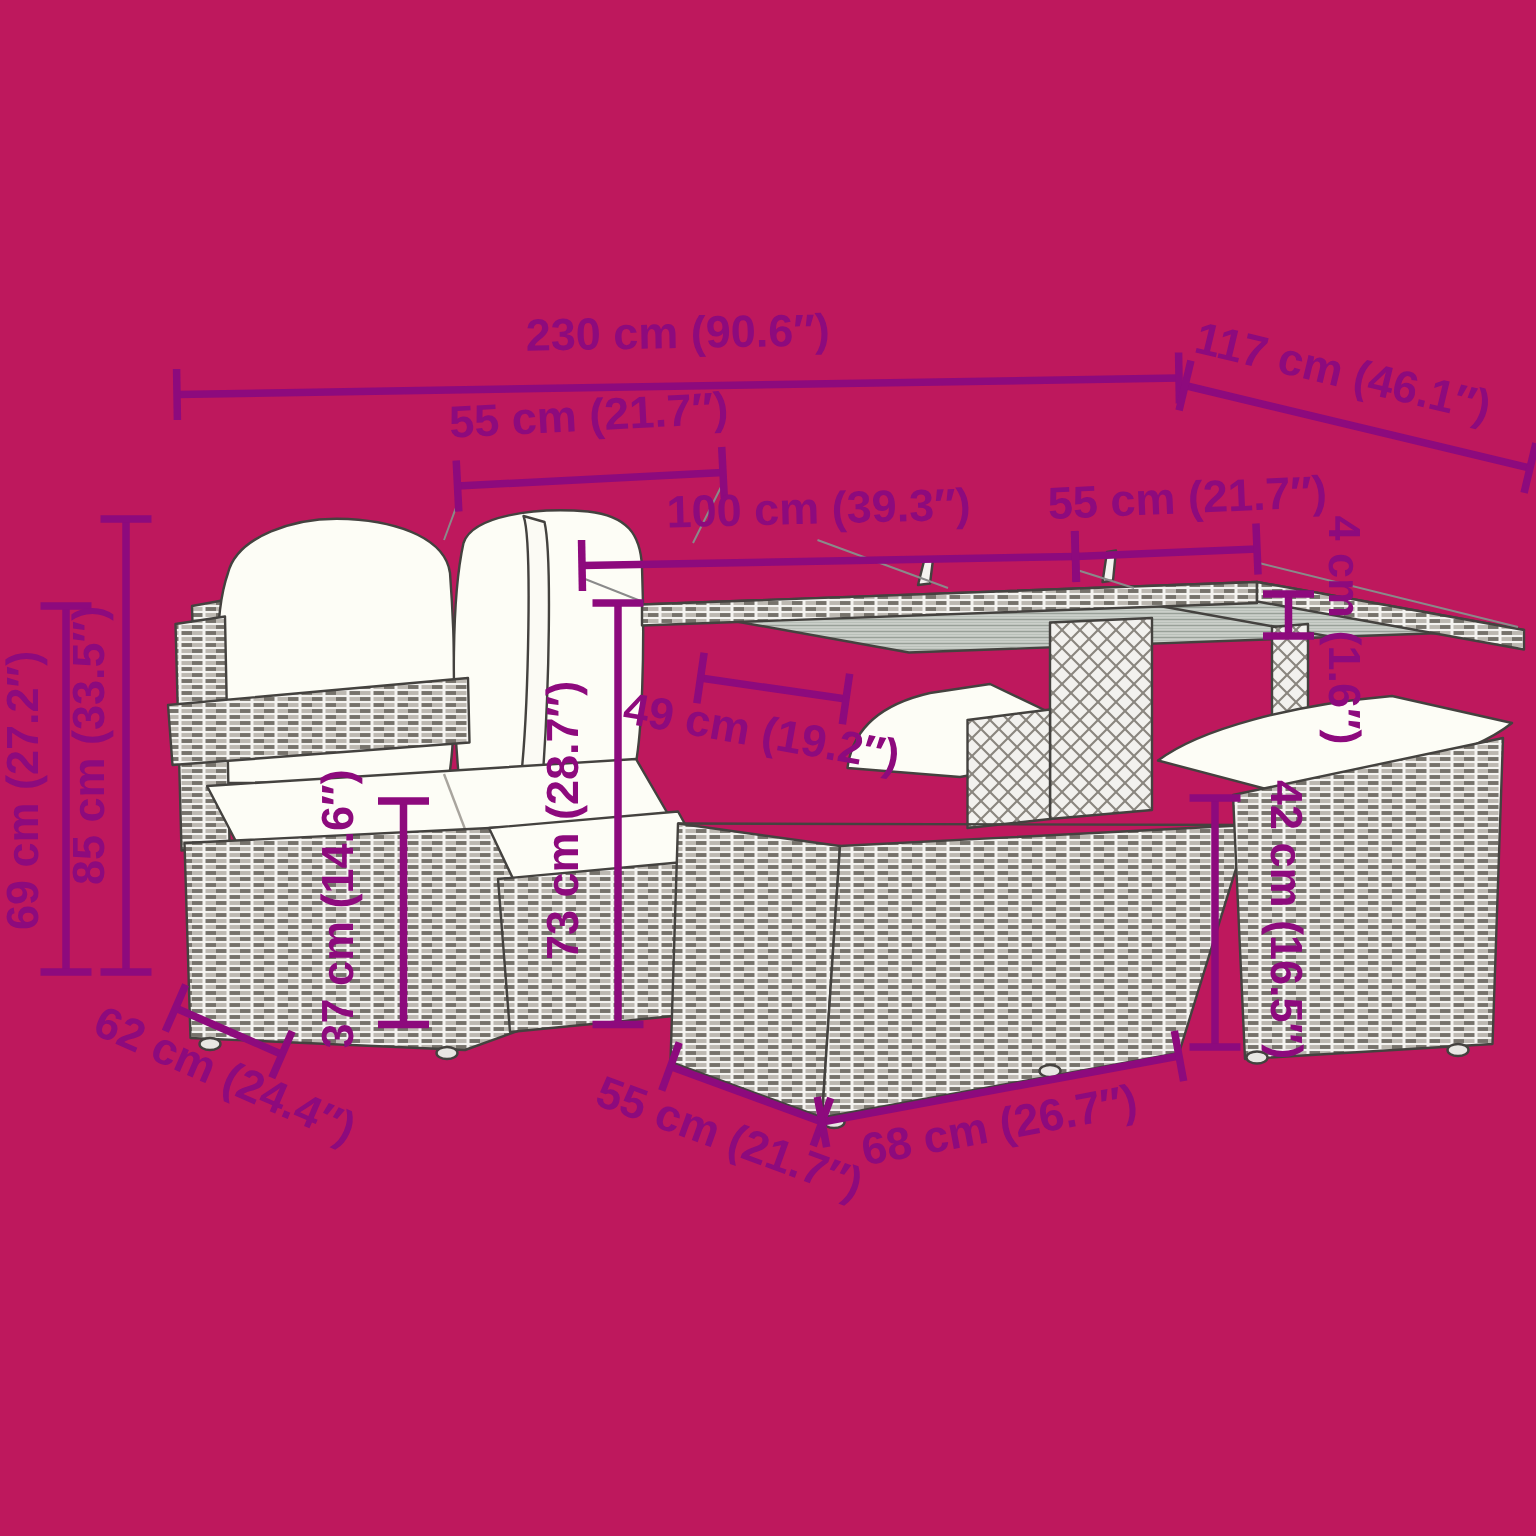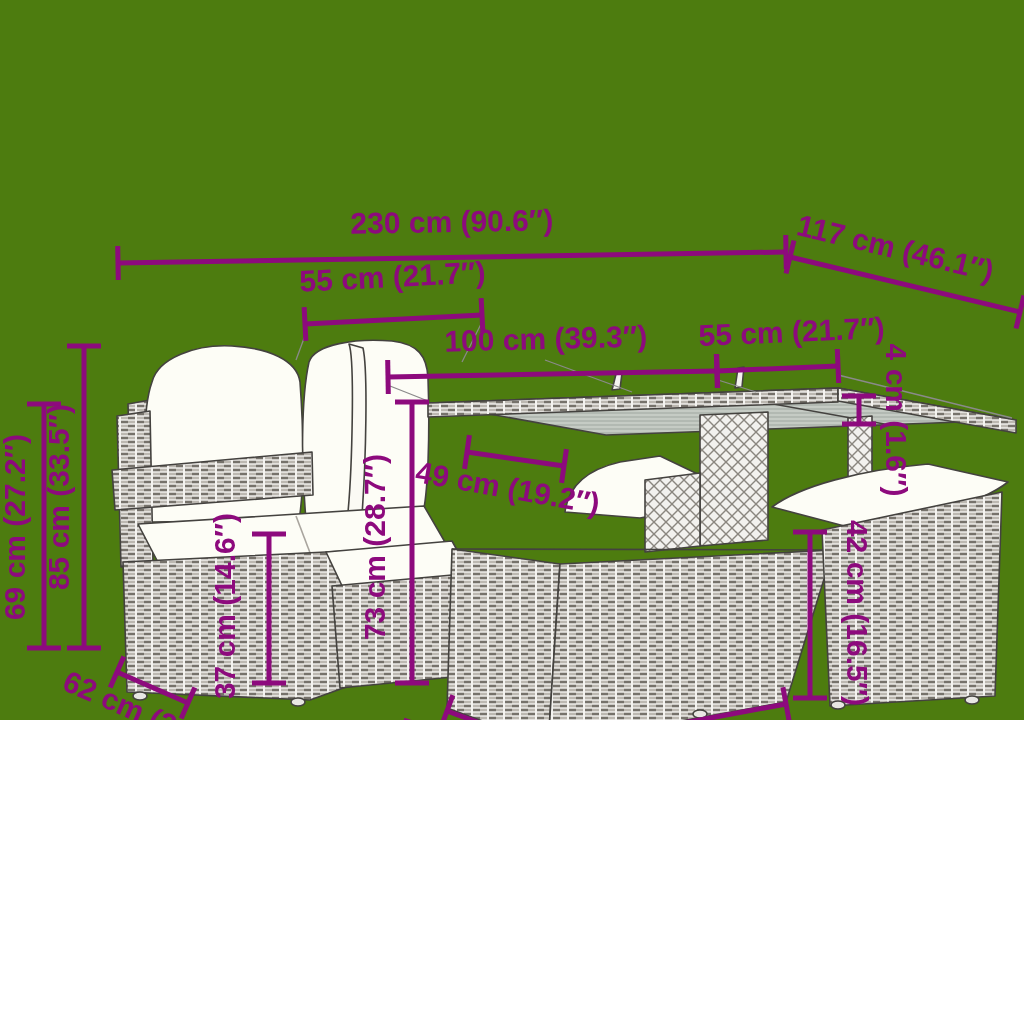--- a/index.html
+++ b/index.html
@@ -1,16 +1,16 @@
 <!DOCTYPE html>
 <html><head>
 <meta charset="utf-8">
 <style>
   html,body{margin:0;padding:0;background:#ffffff;}
-  .canvas{position:relative;width:1024px;height:720px;background:#4d7c0f;overflow:hidden;}
+  .canvas{position:relative;width:1024px;height:1024px;background:#be185d;overflow:hidden;}
   svg{display:block;width:1024px;height:1024px;}
   text.dim{font-family:"Liberation Sans",sans-serif;font-weight:bold;text-anchor:middle;}
 </style>
 </head>
 <body>
 
 <div class="canvas">
 <svg viewBox="0 0 1024 1024" xmlns="http://www.w3.org/2000/svg">
   <defs>
     <pattern id="weave" width="16" height="8" patternUnits="userSpaceOnUse">

